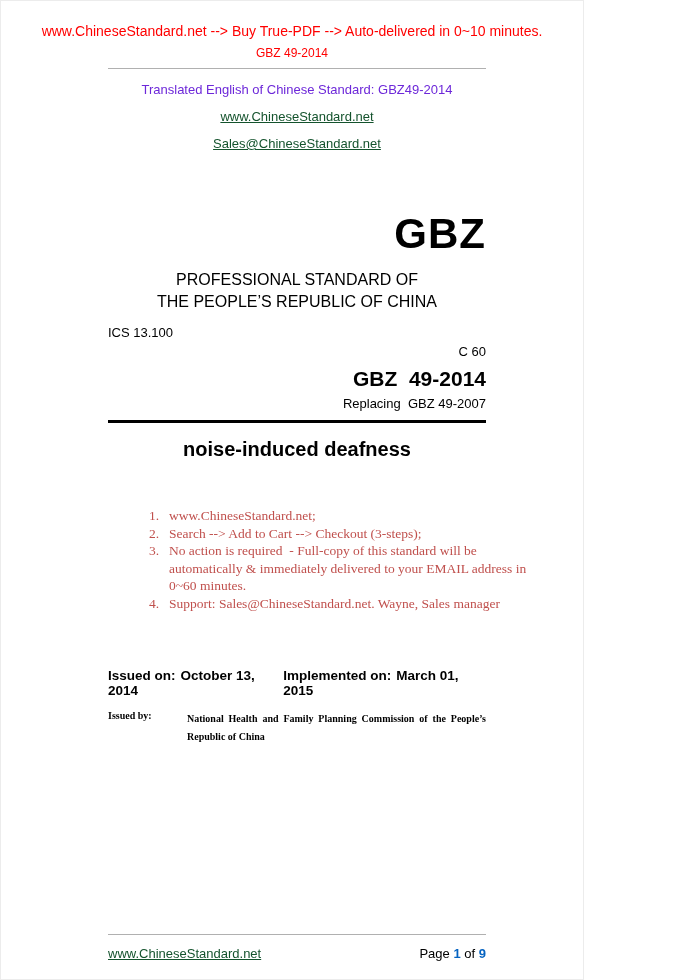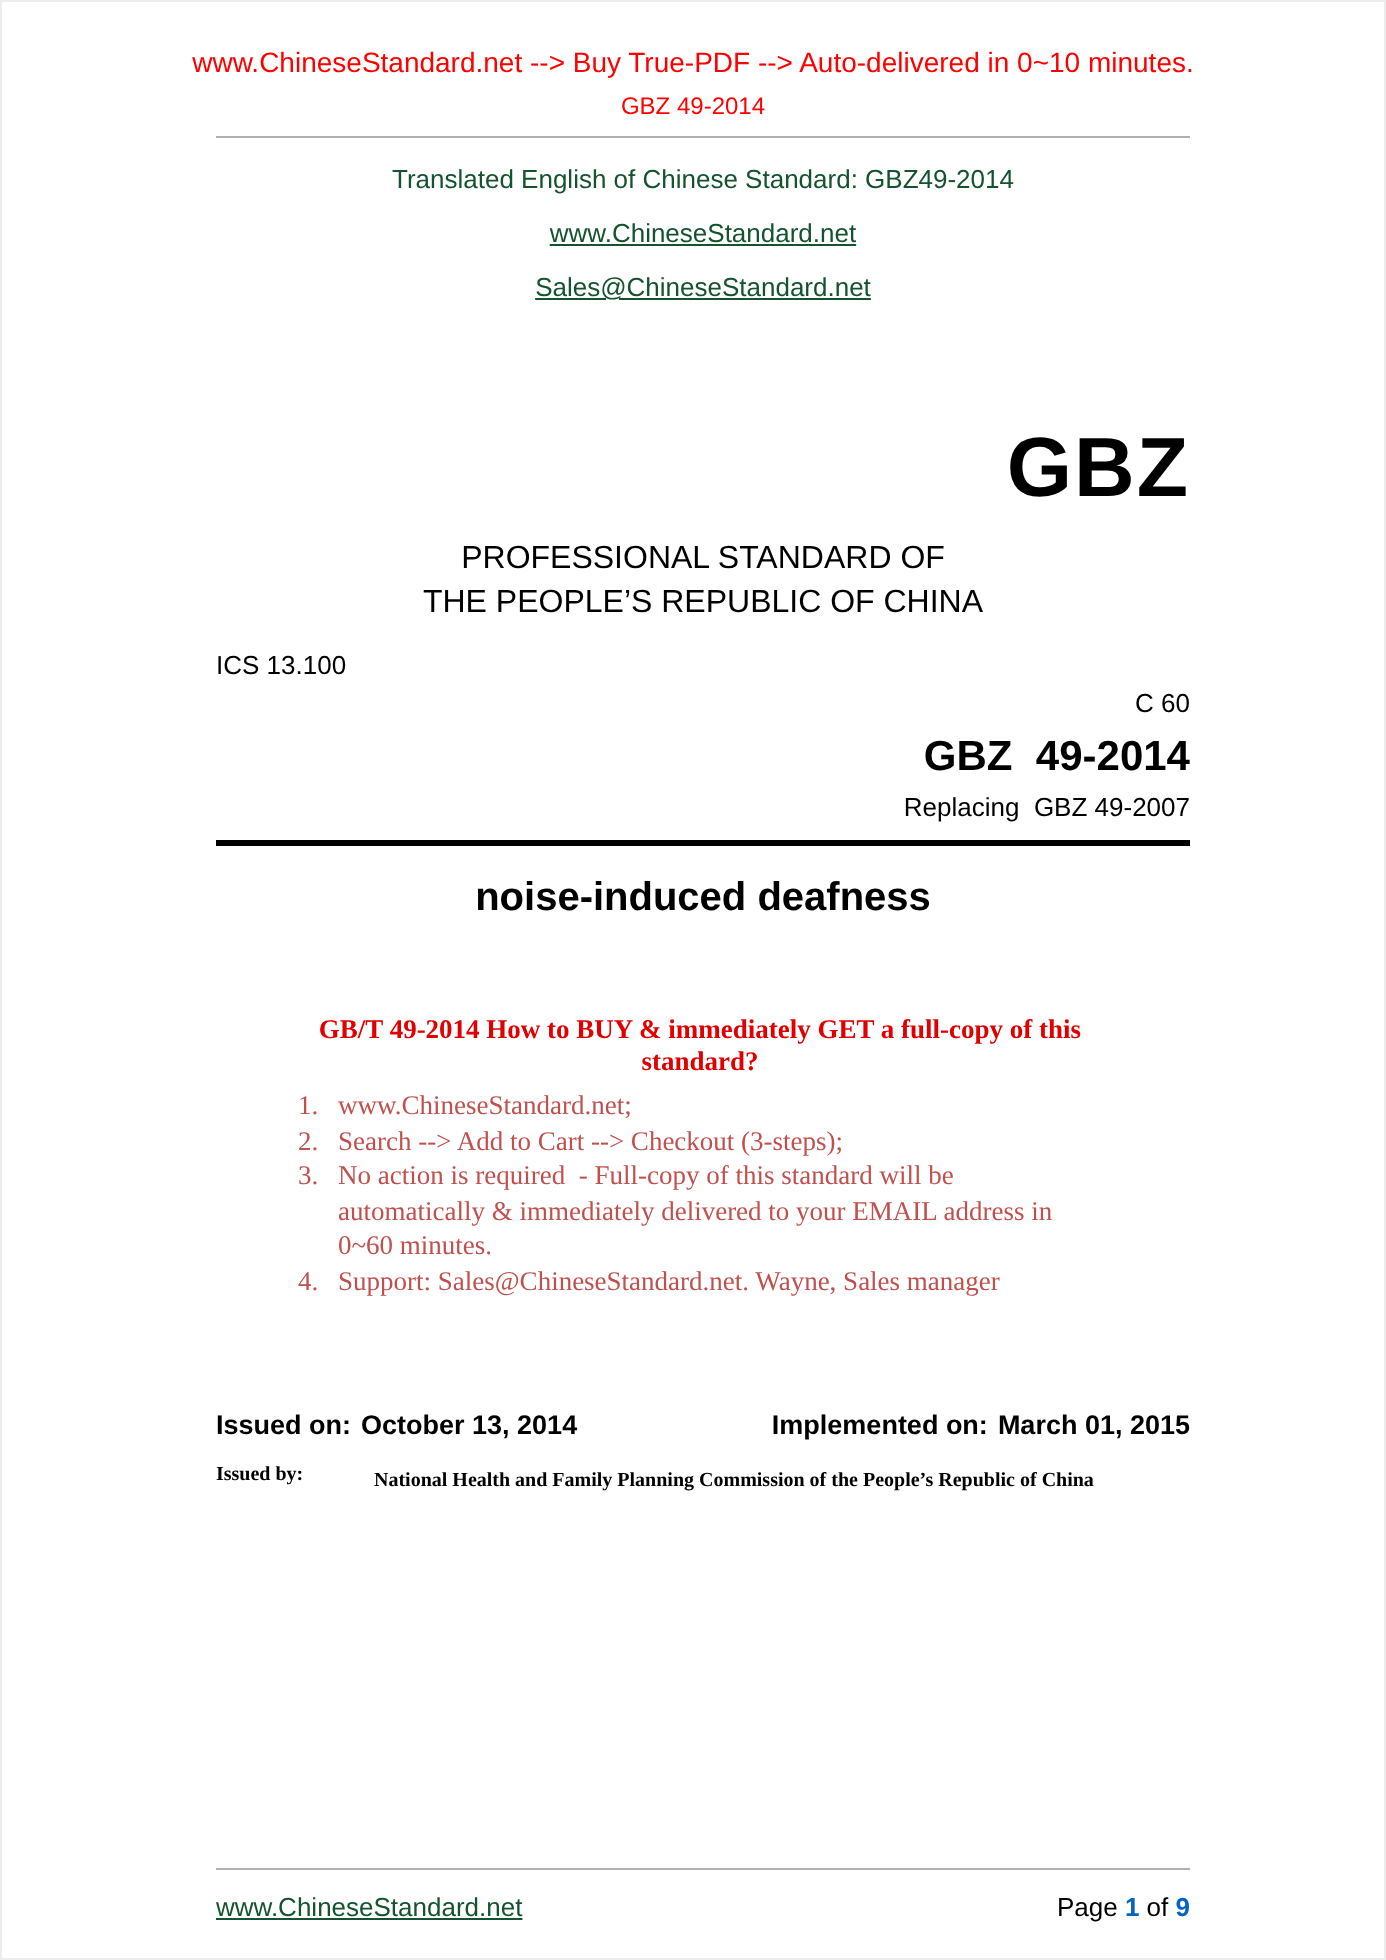--- a/index.html
+++ b/index.html
@@ -1,30 +1,30 @@
 <!DOCTYPE html>
 <html><head>
 <meta charset="utf-8">
 <style>
   html,body { margin:0; padding:0; background:#ffffff; }
   .page {
-    position:relative; width:693px; height:980px; background:#ffffff;
+    position:relative; width:584px; height:980px; background:#ffffff;
     font-family:"Liberation Sans", sans-serif; color:#000;
     border:1px solid #ececec; box-sizing:border-box; overflow:hidden;
   }
   .content { margin:0 97px 0 107px; }
 
   .top-promo { margin-top:22px; text-align:center; color:#ff0000; font-size:14px; }
   .top-code  { margin-top:7px;  text-align:center; color:#ff0000; font-size:12px; }
 
   .hr { height:0; }
   .hr.thin  { border-top:1px solid #b0b0b0; margin-top:8px; }
   .hr.thick { border-top:3px solid #000000; margin-top:9px; }
 
-  .translated { margin-top:13px; text-align:center; color:#14532d; font-size:13px; }
+  .translated { margin-top:13px; text-align:center; color:#6d28d9; font-size:13px; }
   .center { text-align:center; margin-top:12px; font-size:13px; }
   .link { color:#14532d; text-decoration:underline; cursor:pointer; }
 
   .logo { margin-top:62px; text-align:right; font-size:42px; font-weight:bold; line-height:1; letter-spacing:1px; }
   .org1 { margin-top:16px; text-align:center; font-size:16px; }
   .org2 { margin-top:4px; text-align:center; font-size:16px; }
   .ics  { margin-top:12px; font-size:13px; line-height:19px; }
   .ics + .ics { margin-top:0;text-align:right; }
   .std-code  { margin-top:6px; text-align:right; font-size:21px; font-weight:bold; }
   .replacing { margin-top:5px; text-align:right; font-size:13px; }
@@ -84,21 +84,20 @@
     <div class="ics">C 60</div>
 
     <div class="std-code pre">GBZ  49-2014</div>
     <div class="replacing pre">Replacing  GBZ 49-2007</div>
 
     <div class="hr thick"></div>
 
     <h1 class="title second">noise-induced deafness</h1>
 
     <div class="buy-box">
-      <div class="buy-heading">GB/T 49-2014 How to BUY &amp; immediately GET a full-copy of this standard?</div>
       <div class="buy-item">
         <span class="num">1.</span>
         <span class="txt">www.ChineseStandard.net;</span>
       </div>
       <div class="buy-item">
         <span class="num">2.</span>
         <span class="txt">Search --&gt; Add to Cart --&gt; Checkout (3-steps);</span>
       </div>
       <div class="buy-item">
         <span class="num">3.</span>

